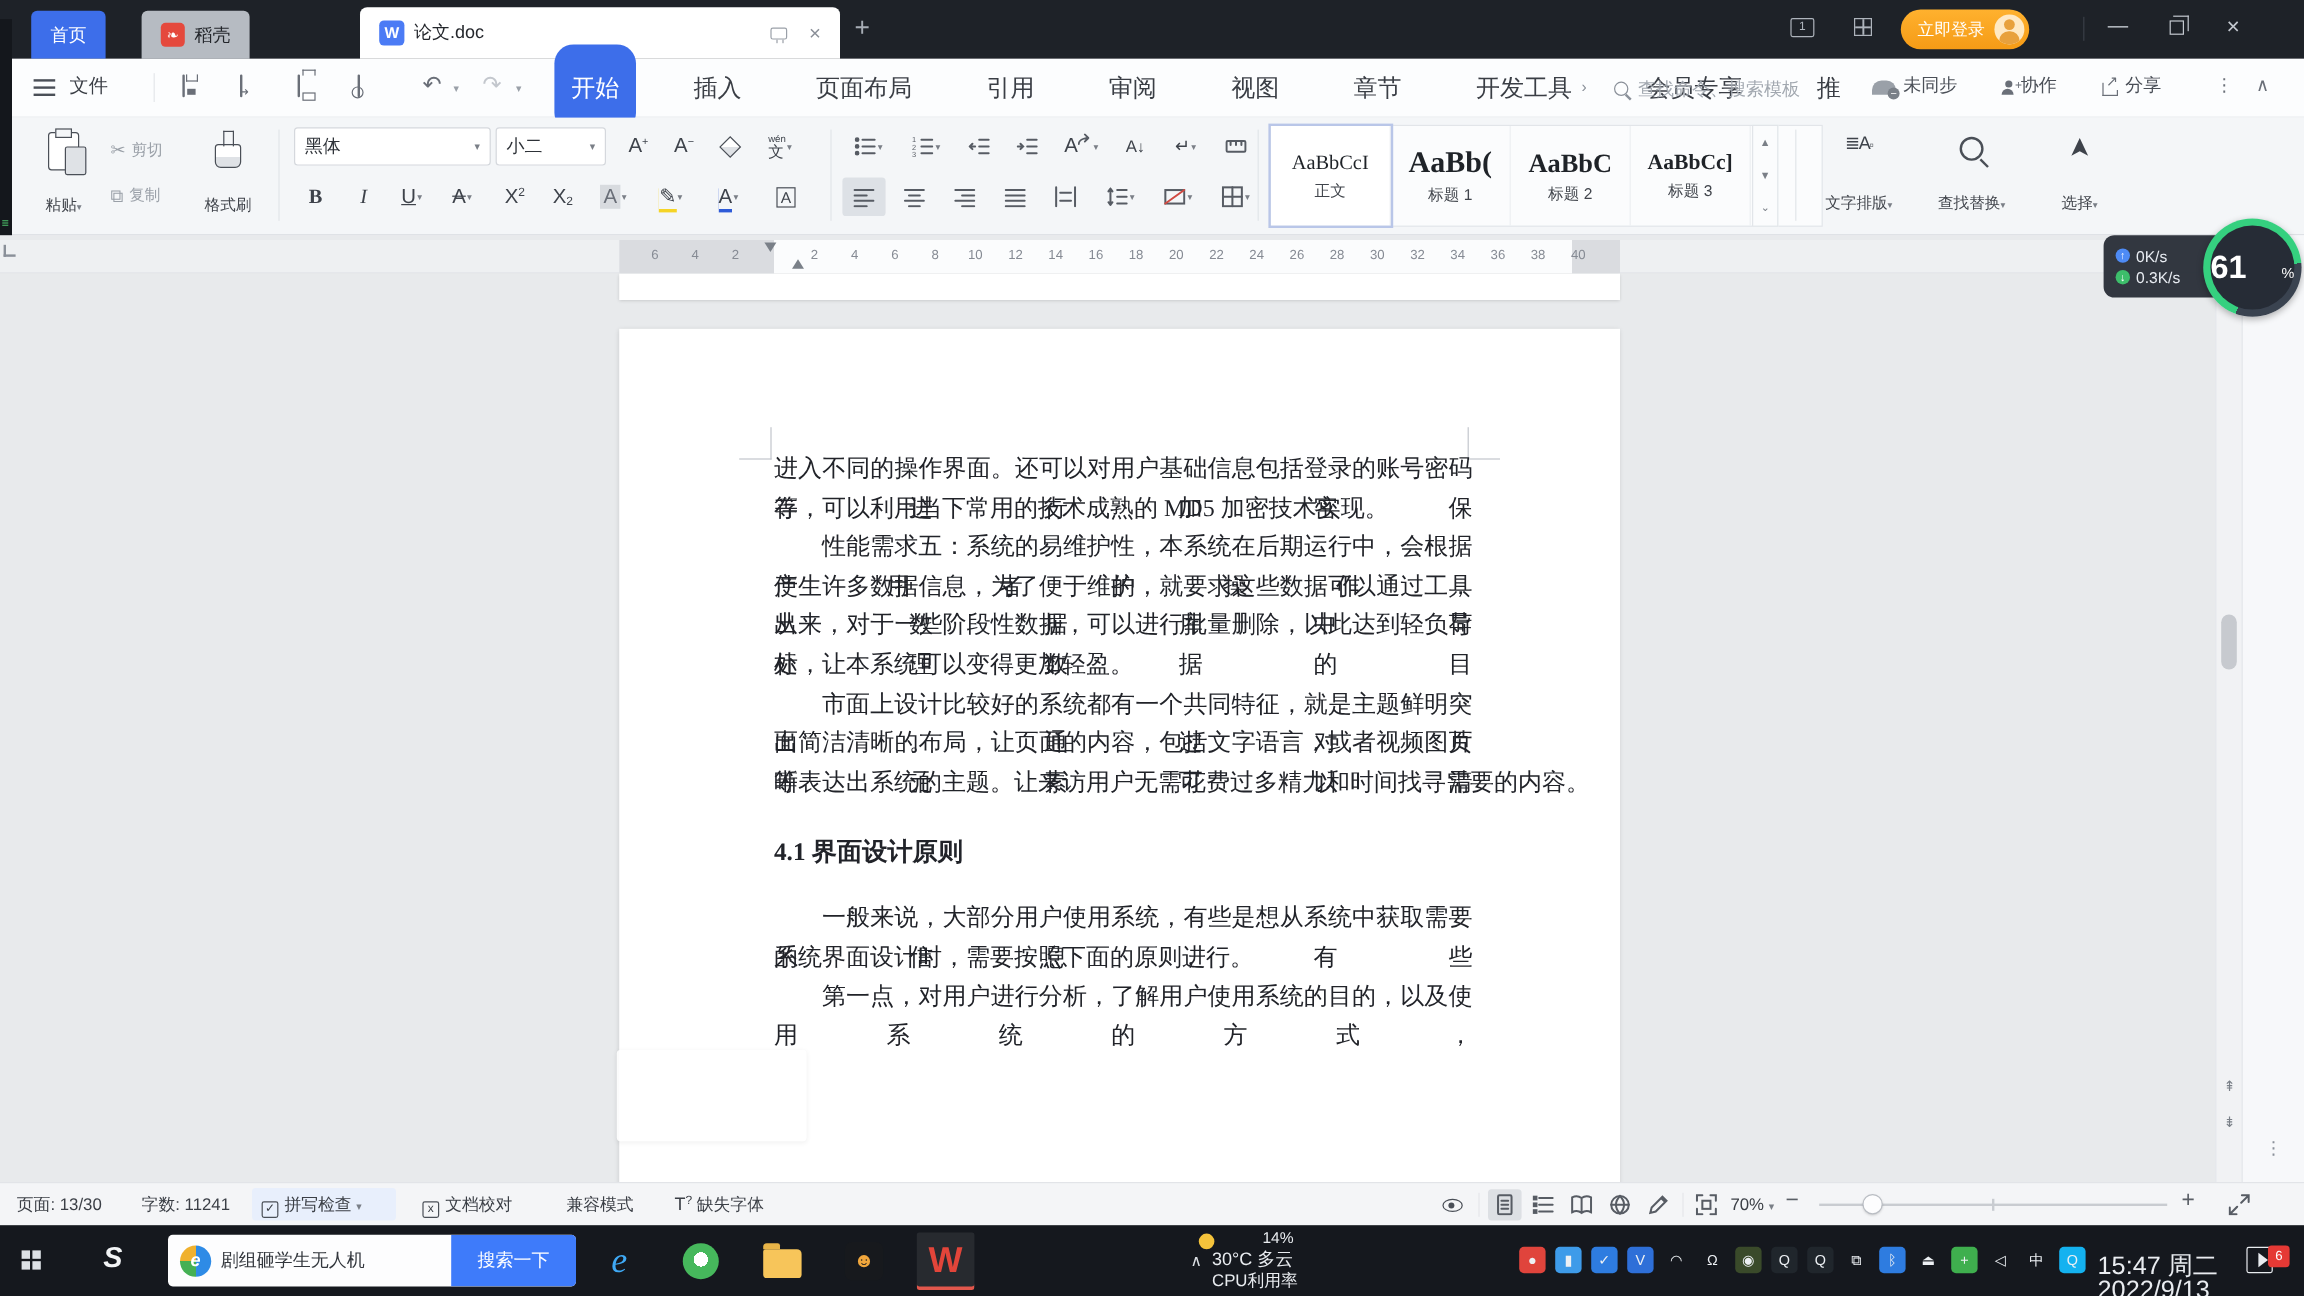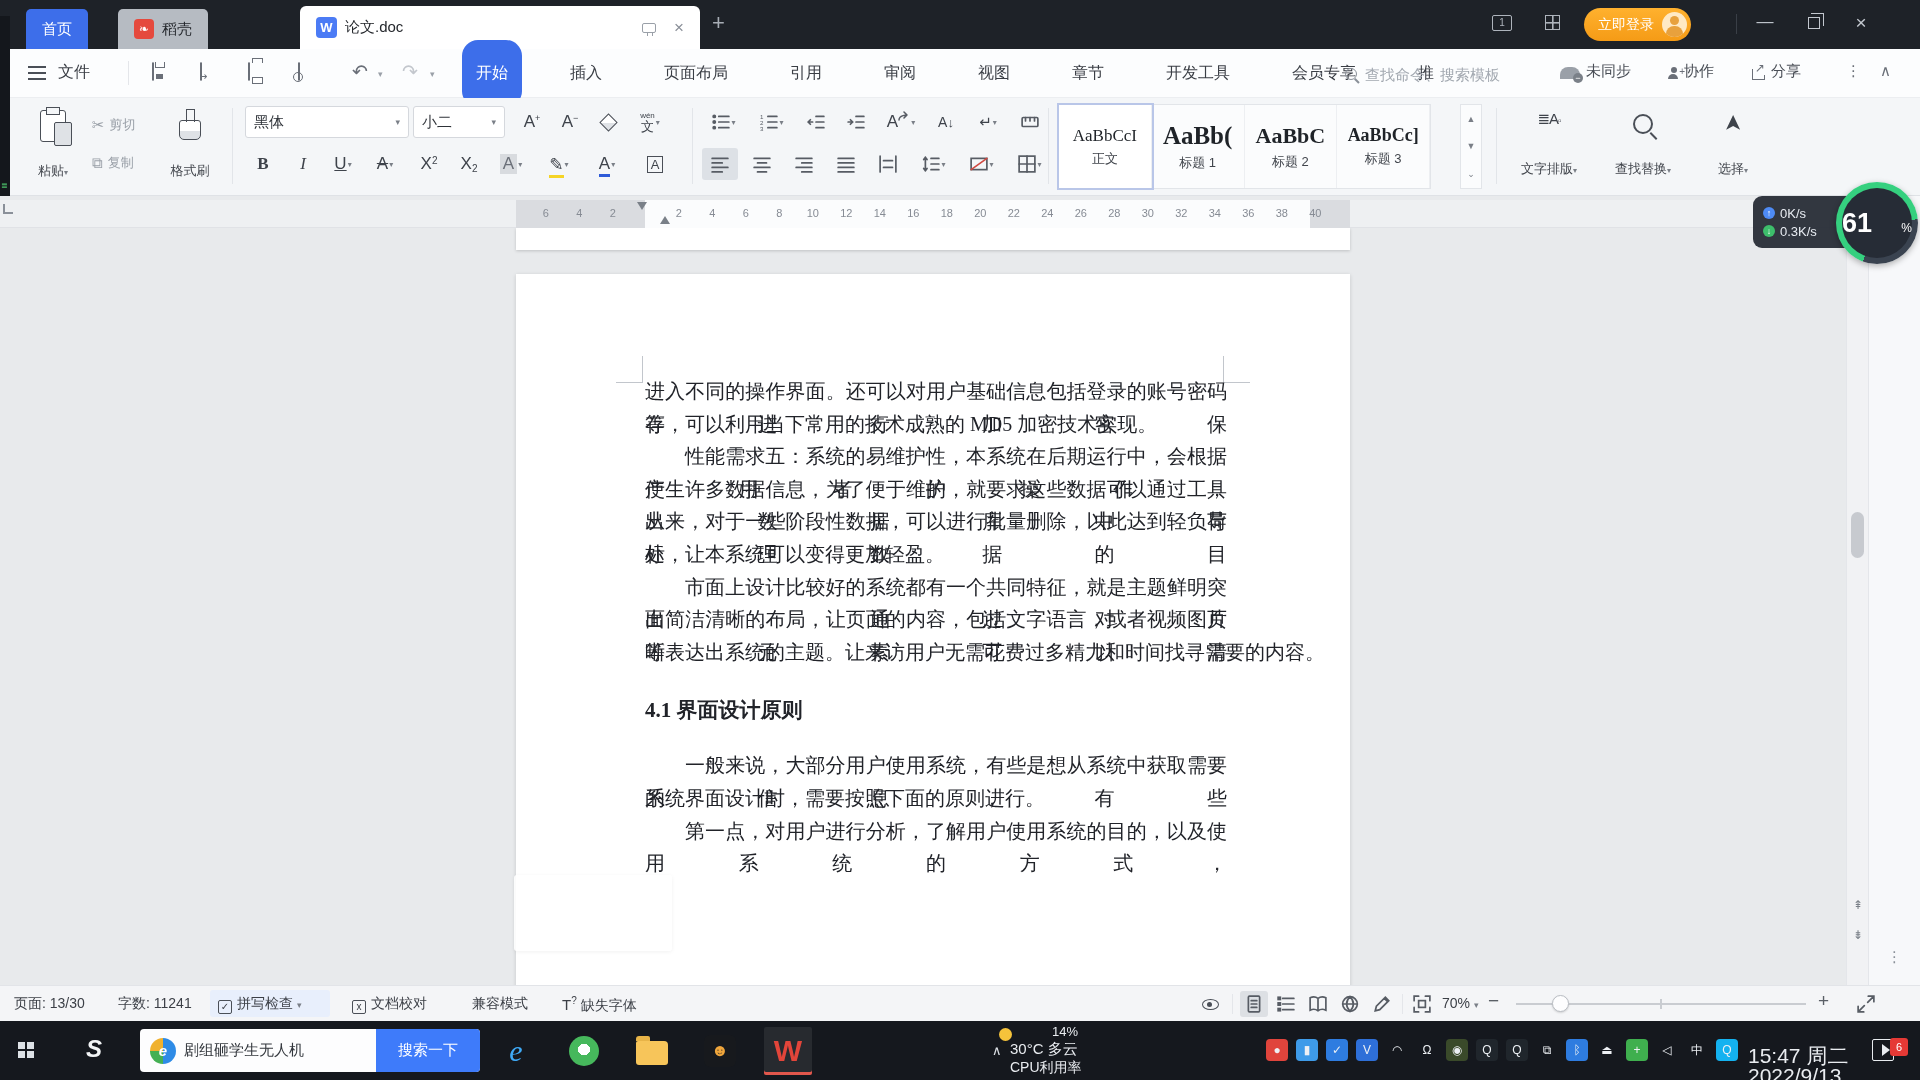--- a/index.html
+++ b/index.html
@@ -44,21 +44,21 @@
 .doc-sheet.save::after{content:"";position:absolute;left:3px;bottom:1px;width:7px;height:5px;background:#6A6F78}
 .doc-sheet.exp::after{content:"↵";position:absolute;right:-6px;bottom:-3px;font-size:11px;transform:scaleX(-1);color:#6A6F78}
 .printer{width:18px;height:12px;border:1.6px solid #6A6F78;border-radius:2px;margin-top:4px;position:relative}
 .printer::before{content:"";position:absolute;left:3px;top:-5px;width:9px;height:4px;border:1.6px solid #6A6F78;border-bottom:none}
 .printer::after{content:"";position:absolute;left:3px;bottom:-4px;width:9px;height:5px;background:#fff;border:1.6px solid #6A6F78}
 .doc-sheet.prev::after{content:"";position:absolute;right:-4px;bottom:-2px;width:8px;height:8px;border:1.6px solid #6A6F78;border-radius:50%}
 .uglyph{position:absolute;top:11px;font-size:19px;color:#6A6F78}
 .uglyph.dis{color:#C3C7CD}
 .ddv{position:absolute;top:20px;font-size:9px;color:#9AA0A8}
 .menu-items{position:absolute;left:462px;top:0;height:48px;display:flex;align-items:center;gap:34px}
-.menu-item{font-size:16px;color:#3A3E45;padding:23px 14px;border-radius:16px;white-space:nowrap}
+.menu-item{font-size:20px;color:#3A3E45;padding:23px 14px;border-radius:16px;white-space:nowrap}
 .menu-item.active{background:#3D6EEA;color:#fff}
 .overflow-arrow{position:absolute;left:1318px;top:16px;font-size:13px;color:#8A9099}
 .cmd-search{position:absolute;left:1345px;top:10px;width:200px;height:30px;display:flex;align-items:center;gap:8px}
 .mag{width:12px;height:12px;border:1.6px solid #8A9099;border-radius:50%;position:relative;flex:none}
 .mag::after{content:"";position:absolute;right:-4px;bottom:-3px;width:6px;height:1.6px;background:#8A9099;transform:rotate(45deg)}
 .cmd-search input{border:none;outline:none;background:transparent;font-size:15px;color:#3A3E45;width:160px}
 .cmd-search input::placeholder{color:#A2A8B0}
 .mr-item{position:absolute;top:13px;display:flex;align-items:center;gap:6px;font-size:15px;color:#4A4F57}
 .cloud{width:20px;height:12px;border-radius:8px 8px 0 0;background:#9AA0A8;position:relative;margin-top:3px}
 .cloud::before{content:"−";position:absolute;right:-3px;bottom:-4px;width:10px;height:10px;background:#7A8088;color:#fff;border-radius:50%;font-size:9px;line-height:10px;text-align:center}
@@ -86,25 +86,25 @@
 .tbtn .sub{font-size:10px;margin-top:6px}
 .tbtn .dd{font-size:8px;color:#7A7F87;margin-left:1px}
 .fx{font-family:"Liberation Serif","DejaVu Serif",serif}
 .u-line{text-decoration:underline}
 .strike{text-decoration:line-through}
 .hl-gray{background:#D8DBDF;padding:0 3px;color:#6A6F78}
 .bar-yellow{box-shadow:0 3px 0 #F5D426}
 .bar-blue{box-shadow:0 3px 0 #2E5BD8}
 .boxA{border:1.3px solid #4A4F57;padding:0 3px;font-size:13px}
 svg.ic{width:18px;height:18px;stroke:#575C64;stroke-width:1.5;fill:none;stroke-linecap:round}
-.wen{display:flex;flex-direction:column;align-items:center;line-height:1;color:#3E434B}
+.wen{display:flex;flex-direction:column;align-items:flex-start;line-height:1;color:#3E434B}
 .wen b{font-size:8px;font-weight:normal}
 .wen span{font-size:13px}
 
-.gallery{position:absolute;left:1058px;top:6px;width:373px;height:85px;background:#FBFCFD;border:1px solid #E2E5E9;display:flex}
+.gallery{position:absolute;left:1058px;top:6px;width:461px;height:85px;background:#FBFCFD;border:1px solid #E2E5E9;display:flex}
 .gal-item{width:100px;height:100%;display:flex;flex-direction:column;align-items:center;justify-content:center;gap:4px;border-right:1px solid #EDEFF2;font-family:"Liberation Serif","DejaVu Serif",serif}
 .gal-item .pv{font-size:17px;color:#1F2328;white-space:nowrap}
 .gal-item .lb{font-size:13px;color:#41454C;font-family:"Liberation Sans","DejaVu Sans",sans-serif}
 .gal-item.selected{outline:2px solid #B9C6E8;background:#fff}
 .gal-item.s1 .pv{font-size:25px;font-weight:700}
 .gal-item.s2 .pv{font-size:22px;font-weight:700}
 .gal-item.s3 .pv{font-size:18px;font-weight:600}
 .gal-arrows{position:absolute;left:1460px;top:6px;width:22px;height:85px;background:#FBFCFD;border:1px solid #E2E5E9;display:flex;flex-direction:column;align-items:center;justify-content:space-around;font-size:9px;color:#7A7F87}
 .rtool{position:absolute;top:8px;width:86px;height:80px;display:flex;flex-direction:column;align-items:center;justify-content:space-between;padding:4px 0 8px;font-size:13px;color:#41454C}
 .bigmag{width:20px;height:20px;border:2px solid #4A4F57;border-radius:50%;position:relative;margin-top:4px}

